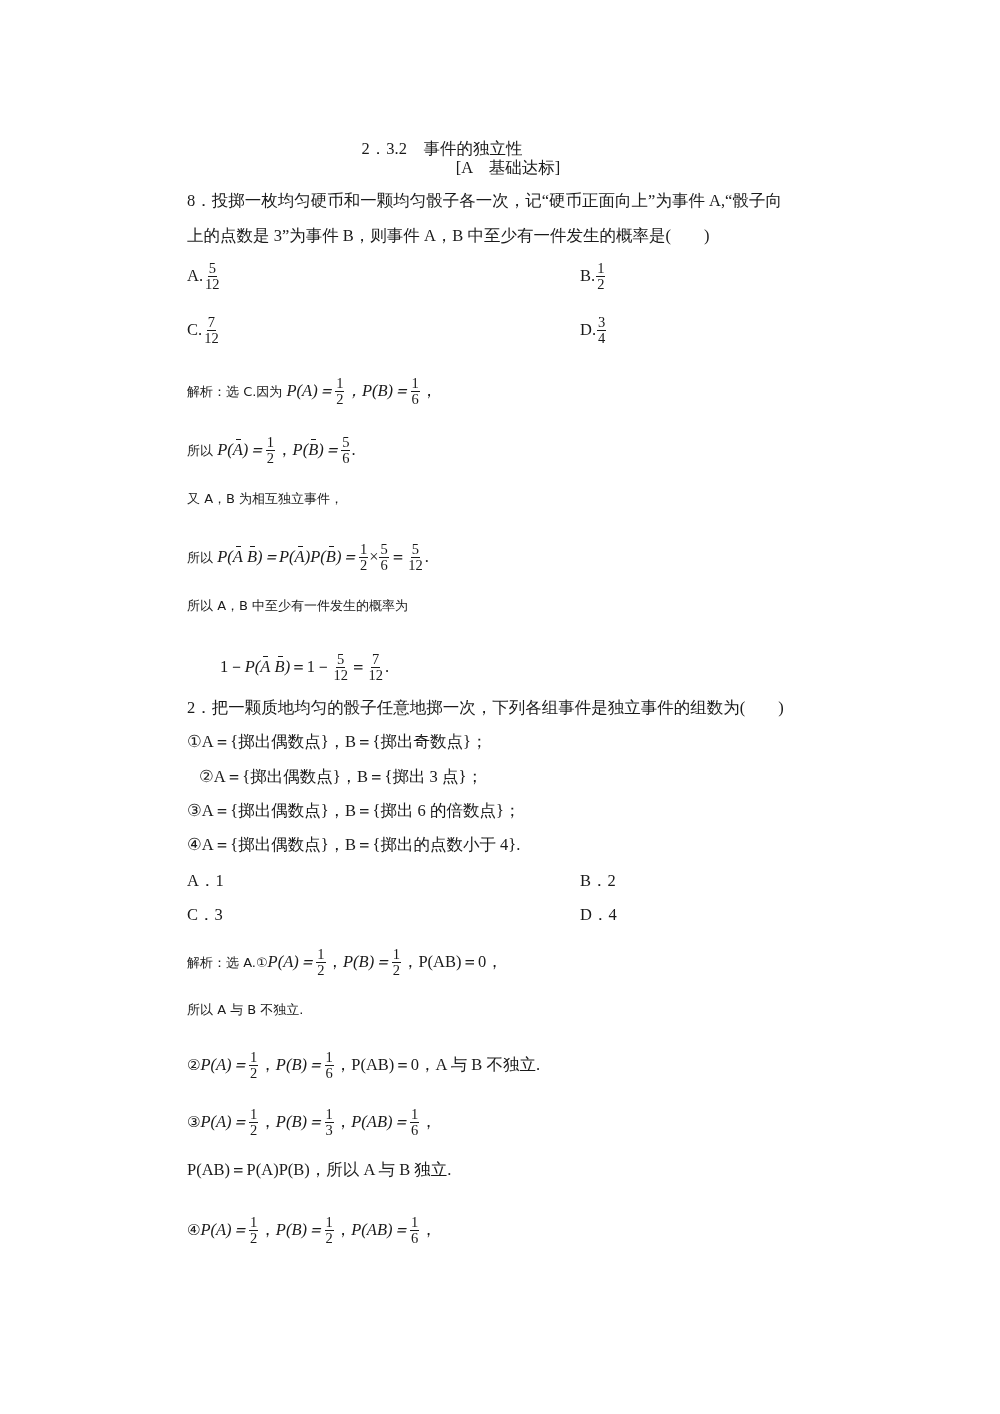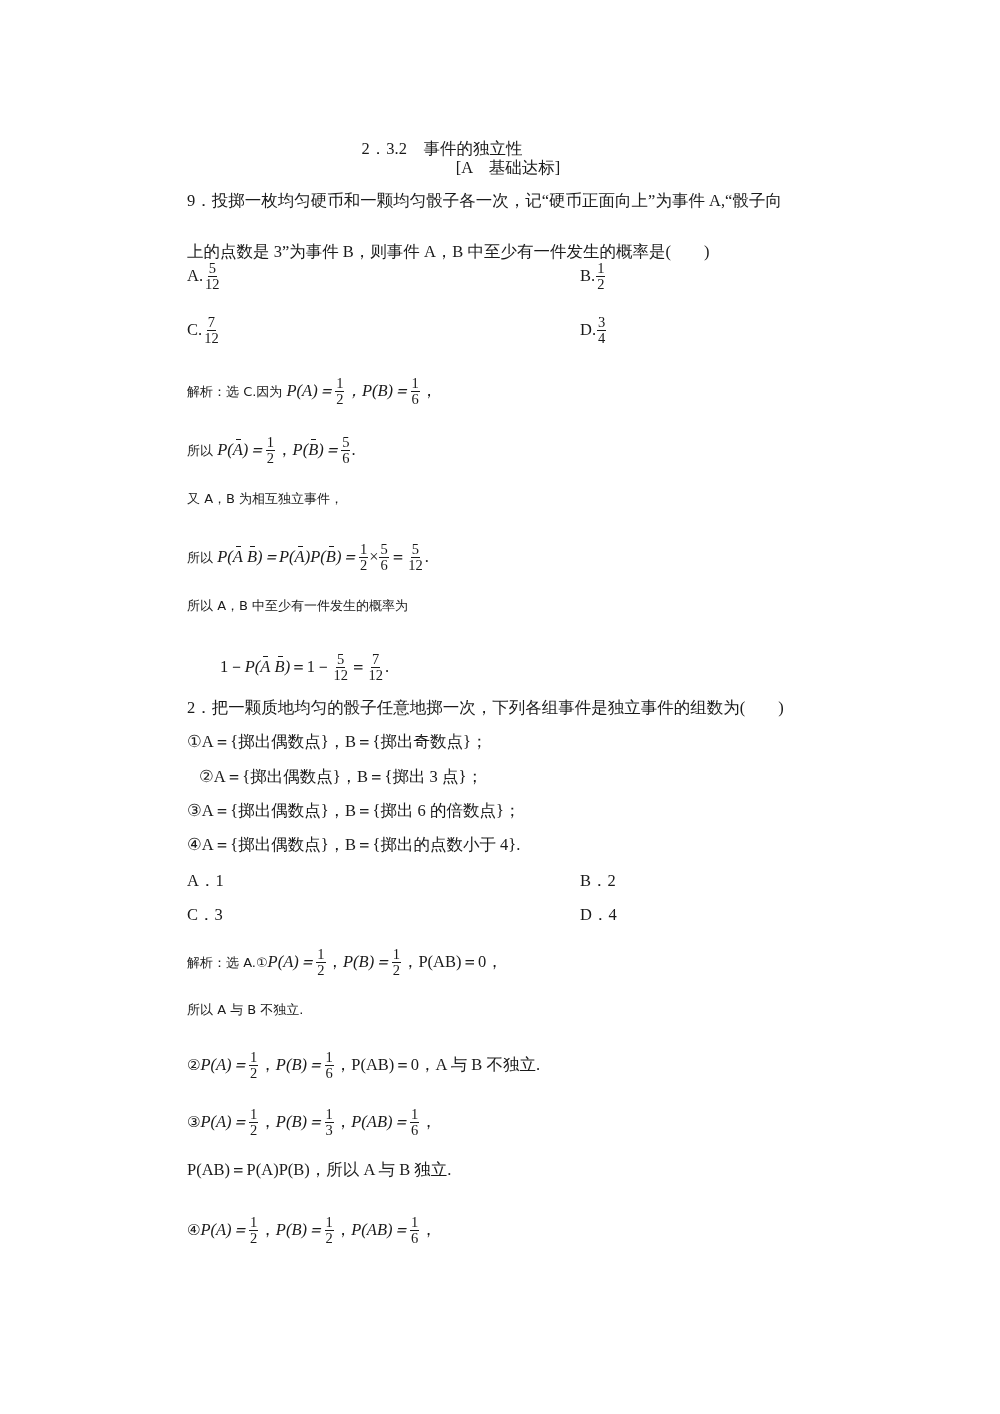--- a/index.html
+++ b/index.html
@@ -18,22 +18,22 @@
   .bar::before { content: ""; position: absolute; left: 3px; right: 2px; top: -1px; height: 1px; background: #1a1a1a; }
   .opt { position: absolute; font-size: 16.5px; white-space: nowrap; }
   .circ { font-family: "DejaVu Sans", sans-serif; font-size: 15px; }
 </style>
 </head>
 <body>
 
 <div class="title">2．3.2　事件的独立性</div>
 <div class="section">[A　基础达标]</div>
 
-<div class="line" style="top:191px;">9．投掷一枚均匀硬币和一颗均匀骰子各一次，记“硬币正面向上”为事件 A,“骰子向</div>
-<div class="line" style="top:226px;margin-top:16px;">上的点数是 3”为事件 B，则事件 A，B 中至少有一件发生的概率是(　　)</div>
+<div class="line" style="top:191px;">8．投掷一枚均匀硬币和一颗均匀骰子各一次，记“硬币正面向上”为事件 A,“骰子向</div>
+<div class="line" style="top:226px;">上的点数是 3”为事件 B，则事件 A，B 中至少有一件发生的概率是(　　)</div>
 
 <div class="opt" style="top:262px; left:187px;">
   <span>A.</span><span class="frac">
       <span class="num">5</span>
       <span class="den">12</span>
     </span>
 </div>
 <div class="opt" style="top:262px; left:580px;">
   <span>B.</span><span class="frac">
       <span class="num">1</span>

